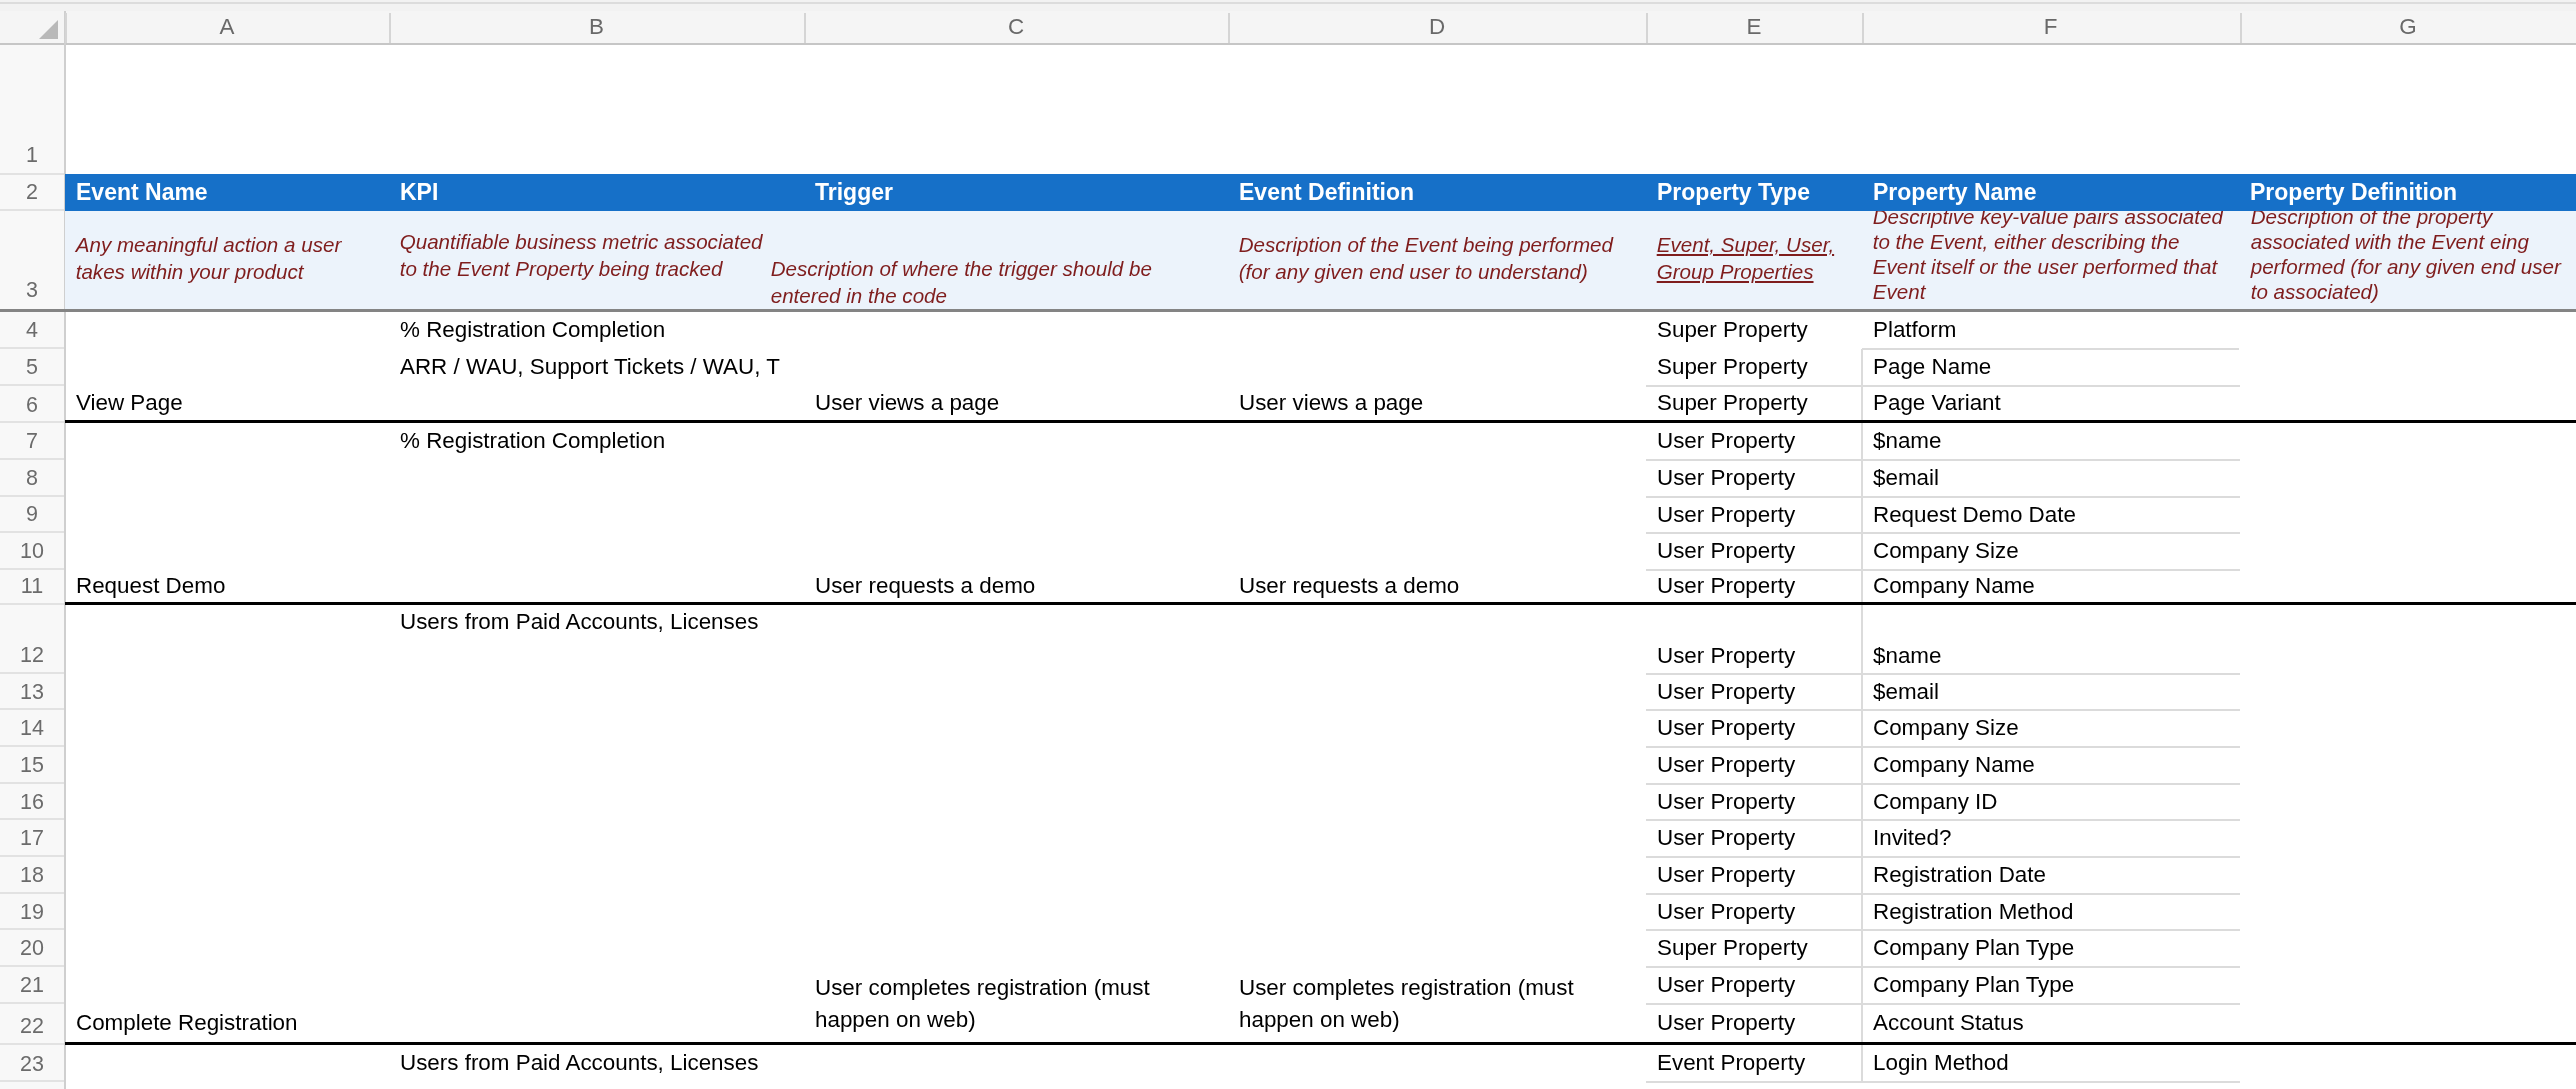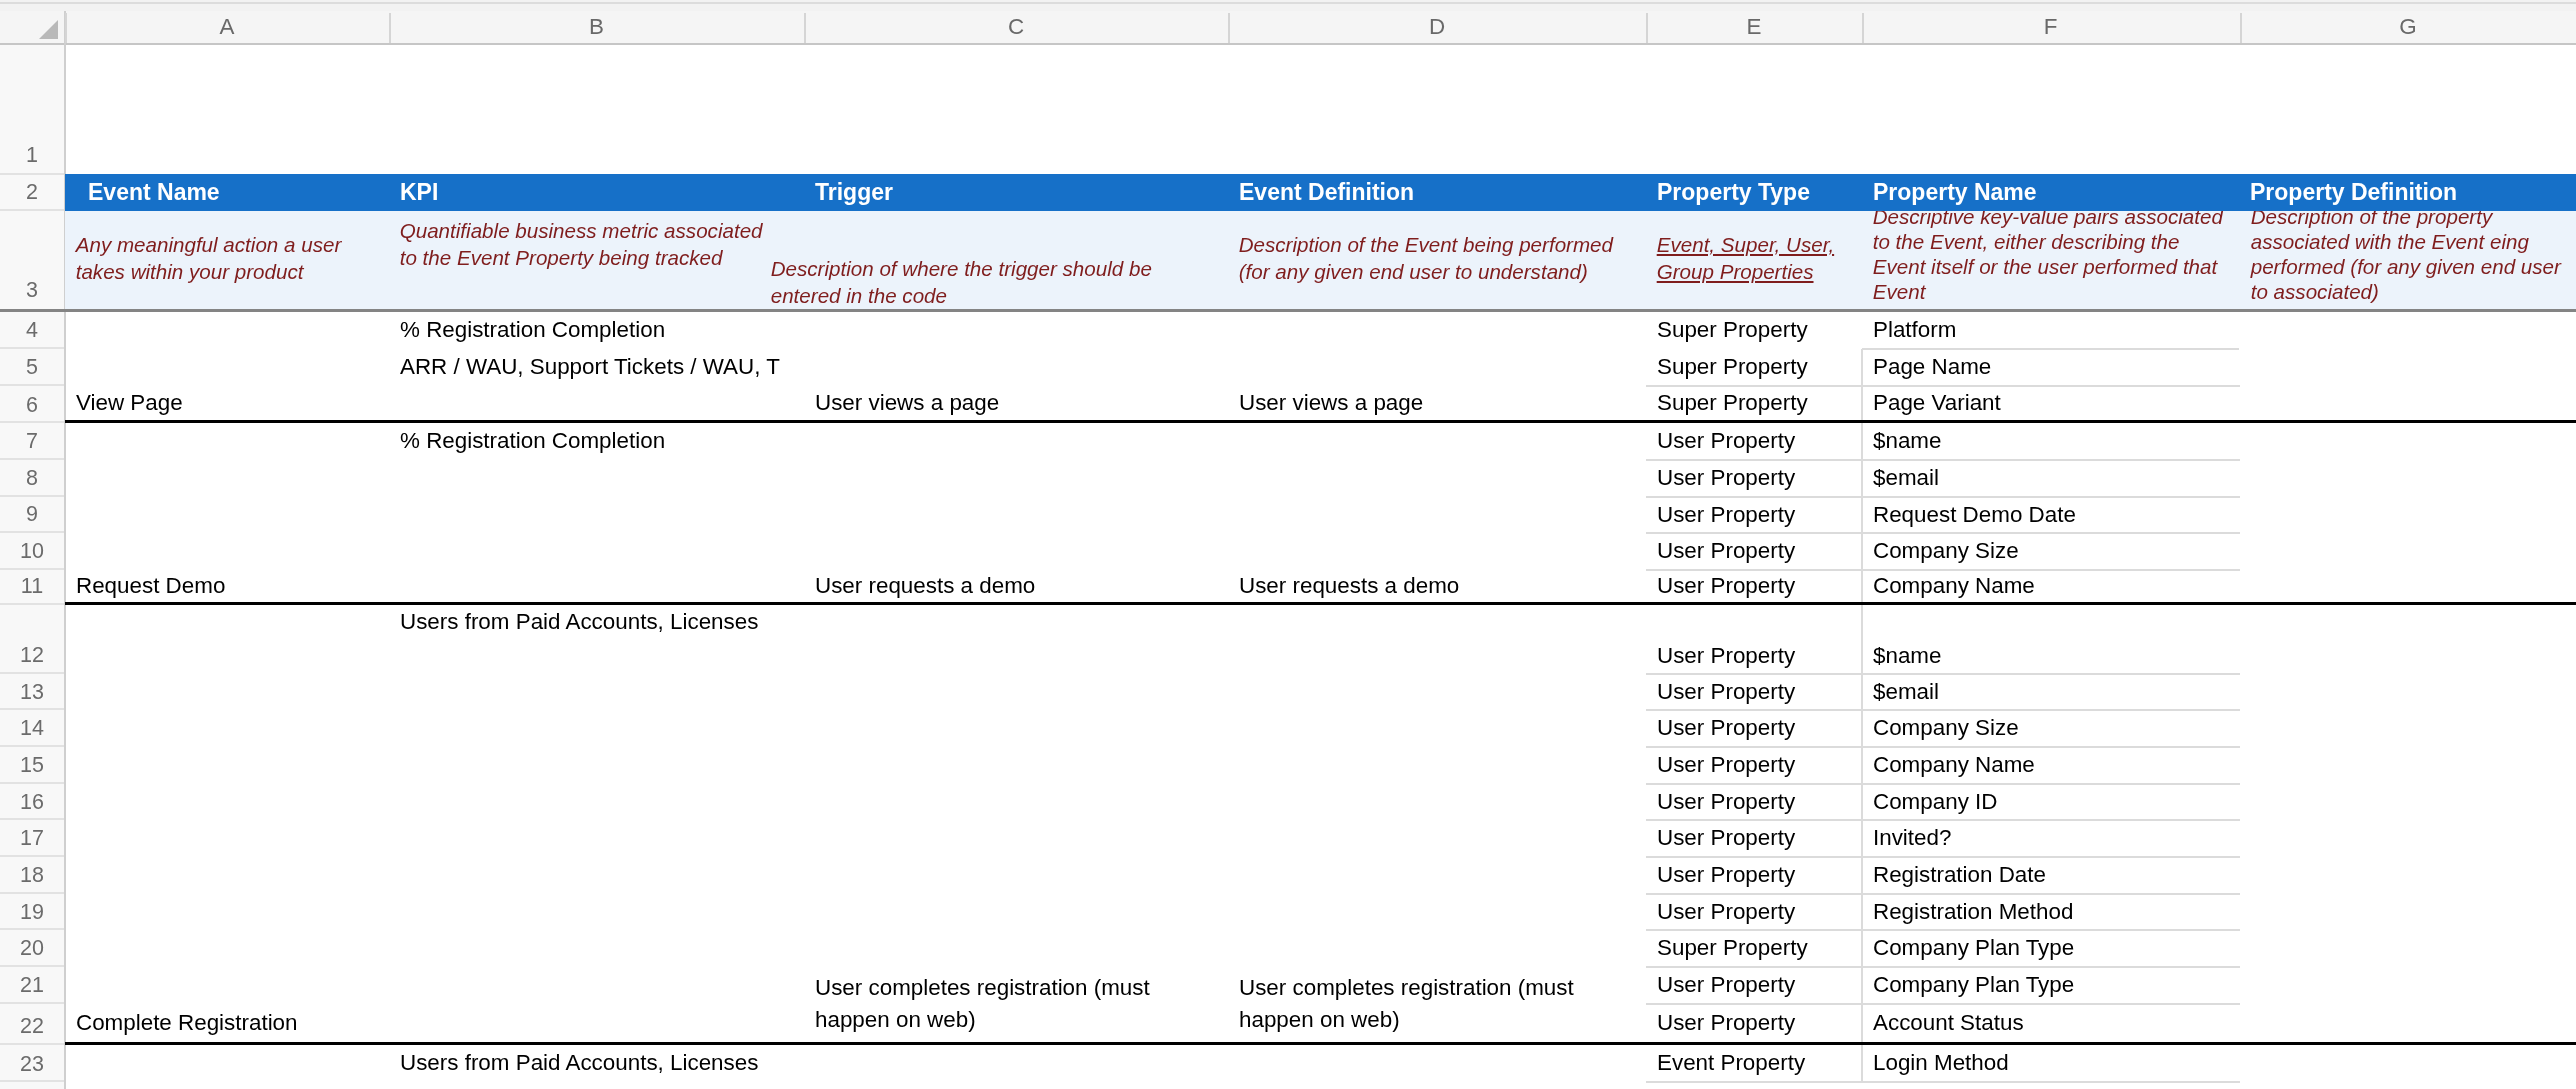--- a/index.html
+++ b/index.html
@@ -123,35 +123,35 @@
       <div class="abs rownum" style="top: 894px; height: 37px;">19</div>
       <div class="abs gutline" style="top: 928px;"></div>
       <div class="abs rownum" style="top: 930px; height: 37px;">20</div>
       <div class="abs gutline" style="top: 965px;"></div>
       <div class="abs rownum" style="top: 967px; height: 37px;">21</div>
       <div class="abs gutline" style="top: 1002px;"></div>
       <div class="abs rownum" style="top: 1004px; height: 41px;">22</div>
       <div class="abs gutline" style="top: 1043px;"></div>
       <div class="abs rownum" style="top: 1045px; height: 38px;">23</div>
       <div class="abs gutline" style="top: 1080px;"></div>
-      <div class="abs hdrcell" style="left: 88px; width: 313px;">Event Name</div>
+      <div class="abs hdrcell" style="left: 76px; width: 313px;">Event Name</div>
       <div class="abs hdrcell" style="left: 400px; width: 404px;">KPI</div>
       <div class="abs hdrcell" style="left: 815px; width: 413px;">Trigger</div>
       <div class="abs hdrcell" style="left: 1239px; width: 407px;">Event Definition</div>
       <div class="abs hdrcell" style="left: 1657px; width: 206px;">Property Type</div>
       <div class="abs hdrcell" style="left: 1873px; width: 367px;">Property Name</div>
       <div class="abs hdrcell" style="left: 2250px; width: 326px;">Property Definition</div>
       <div class="abs descwrap" style="left: 65px; width: 592px;">
         <div class="desc" style="position: absolute; left: 10.7px; top: 19.7px;">
           <div>Any meaningful action a user</div>
           <div>takes within your product</div>
         </div>
       </div>
       <div class="abs descwrap" style="left: 389px; width: 683px;">
-        <div class="desc" style="position: absolute; left: 10.7px; top: 6px;">
+        <div class="desc" style="position: absolute; left: 10.7px; top: 17px;">
           <div>Quantifiable business metric associated</div>
           <div>to the Event Property being tracked</div>
         </div>
       </div>
       <div class="abs descwrap" style="left: 760px; width: 692px; margin-top: 24px;">
         <div class="desc" style="position: absolute; left: 10.7px; top: 19.7px;">
           <div>Description of where the trigger should be</div>
           <div>entered in the code</div>
         </div>
       </div>

